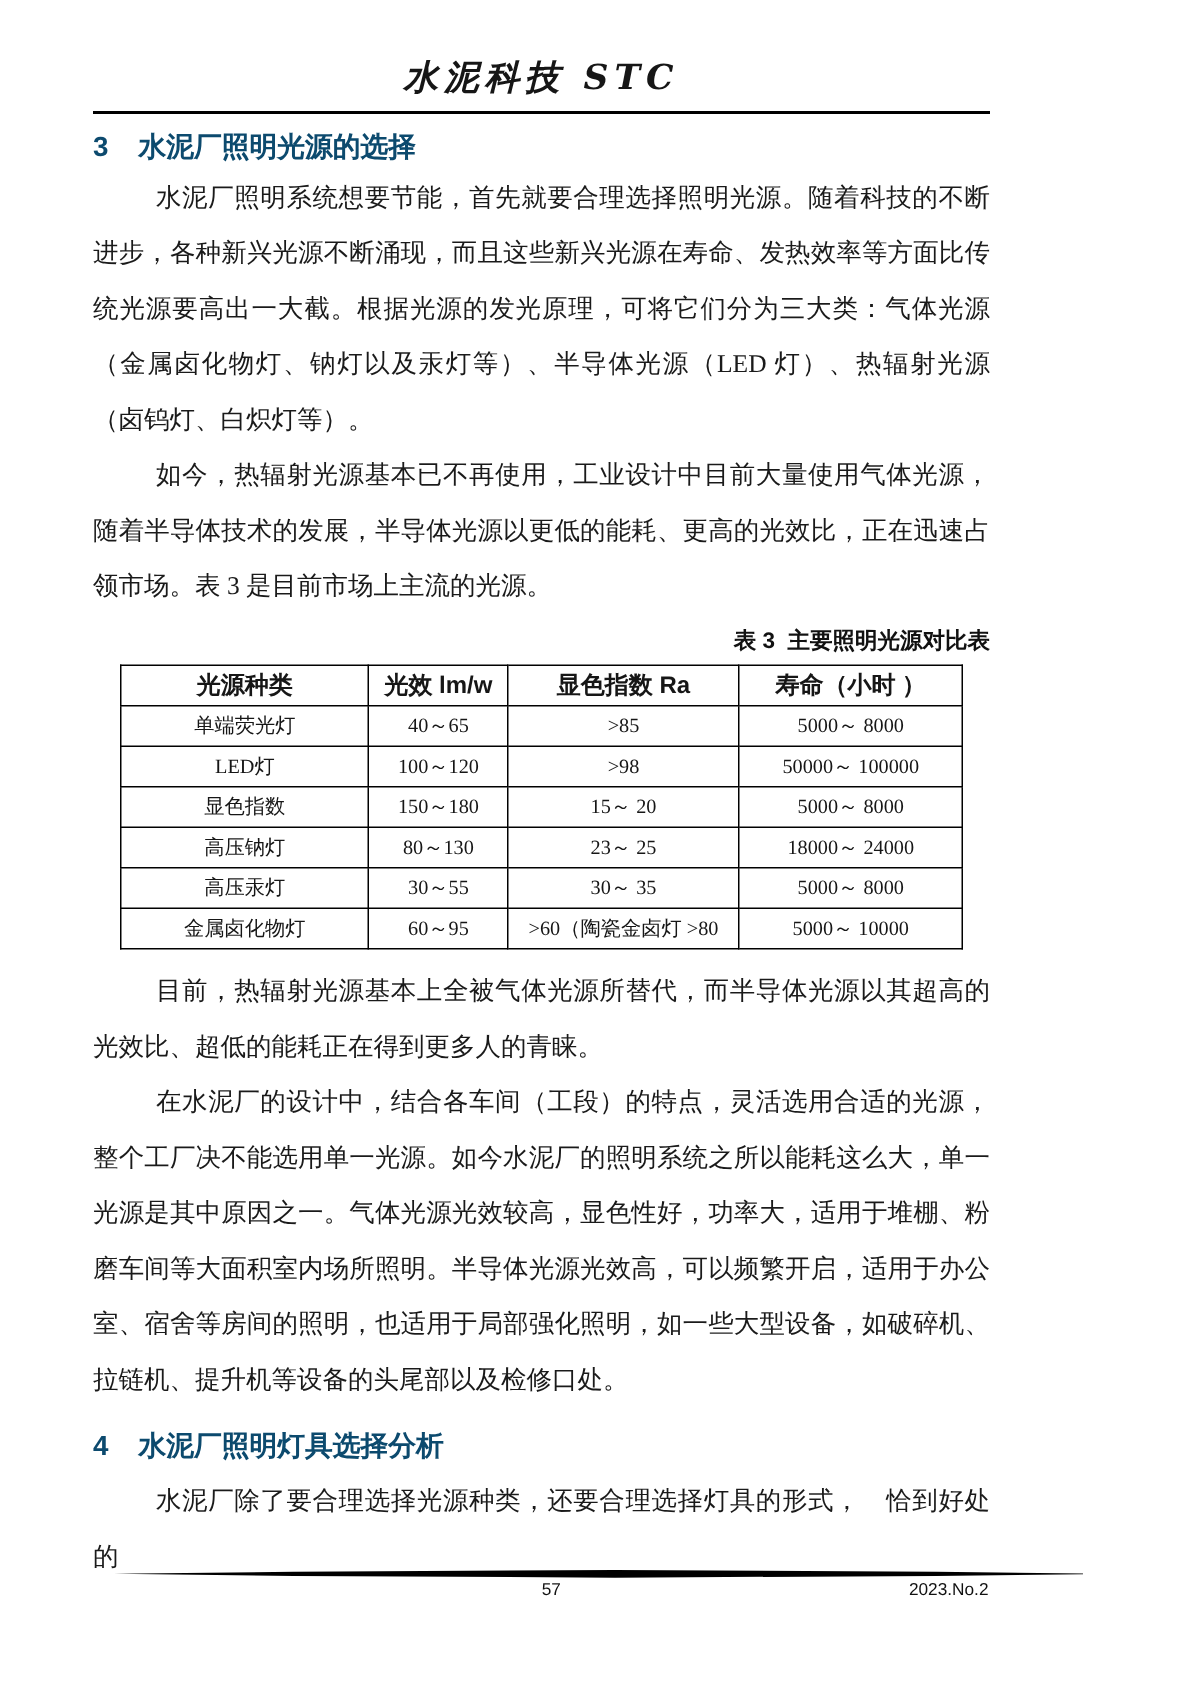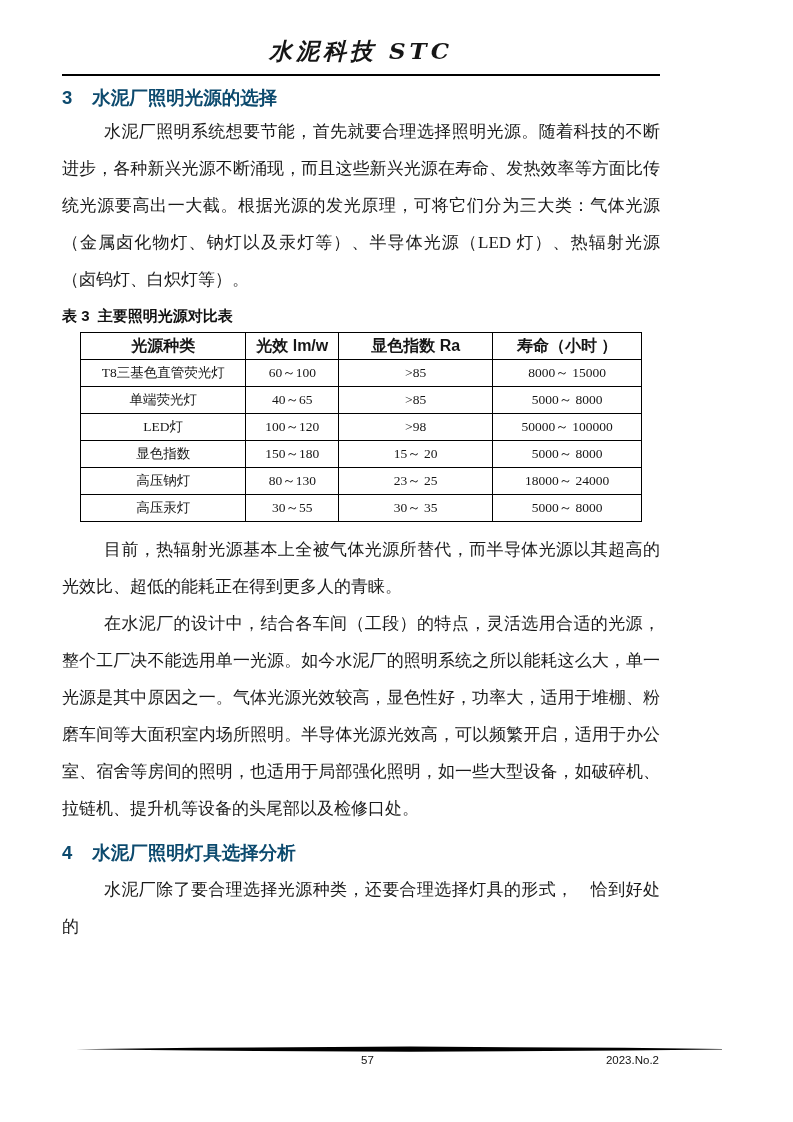--- a/index.html
+++ b/index.html
@@ -54,21 +54,21 @@
     font-size: 17px;
     line-height: 37px;
     text-align: justify;
     text-indent: 42px;
     color: #1a1a1a;
   }
   p.after-gap { margin-top: 9px; }
   
   .table-caption {
     margin-top: 9px;
-    text-align: left;
+    text-align: right;
     font-family: "Liberation Sans", sans-serif;
     font-weight: bold;
     font-size: 15px;
     white-space: pre;
     color: #111111;
   }
   table.src-table {
     margin: 6px auto 0 auto;
     width: 562px;
     border-collapse: collapse;
@@ -128,44 +128,39 @@
   <div class="content">
 
     <div class="journal-title">水泥科技 STC</div>
     <div class="header-rule"></div>
 
     <div class="section-heading">
       <span class="h-num">3</span><span>水泥厂照明光源的选择</span>
     </div>
 
     <p class="body-par">水泥厂照明系统想要节能，首先就要合理选择照明光源。随着科技的不断进步，各种新兴光源不断涌现，而且这些新兴光源在寿命、发热效率等方面比传统光源要高出一大截。根据光源的发光原理，可将它们分为三大类：气体光源（金属卤化物灯、钠灯以及汞灯等）、半导体光源（LED 灯）、热辐射光源（卤钨灯、白炽灯等）。</p>
+    <p class="body-par">如今，热辐射光源基本已不再使用，工业设计中目前大量使用气体光源，随着半导体技术的发展，半导体光源以更低的能耗、更高的光效比，正在迅速占领市场。表 3 是目前市场上主流的光源。</p>
 
     <div class="table-caption">表 3  主要照明光源对比表</div>
 
     <table class="src-table">
       <colgroup>
         <col class="c1">
           <col class="c2">
           <col class="c3">
           <col class="c4">
       </colgroup>
       <tbody>
         <tr>
           <th>光源种类</th>
           <th>光效 lm/w</th>
           <th>显色指数 Ra</th>
           <th>寿命（小时 ）</th>
         </tr>
         <tr>
-          <td>T8三基色直管荧光灯</td>
-          <td>60～100</td>
-          <td>&gt;85</td>
-          <td>8000～ 15000</td>
-        </tr>
-        <tr>
           <td>单端荧光灯</td>
           <td>40～65</td>
           <td>&gt;85</td>
           <td>5000～ 8000</td>
         </tr>
         <tr>
           <td>LED灯</td>
           <td>100～120</td>
           <td>&gt;98</td>
           <td>50000～ 100000</td>
@@ -180,20 +175,26 @@
           <td>高压钠灯</td>
           <td>80～130</td>
           <td>23～ 25</td>
           <td>18000～ 24000</td>
         </tr>
         <tr>
           <td>高压汞灯</td>
           <td>30～55</td>
           <td>30～ 35</td>
           <td>5000～ 8000</td>
+        </tr>
+        <tr>
+          <td>金属卤化物灯</td>
+          <td>60～95</td>
+          <td>&gt;60（陶瓷金卤灯 &gt;80</td>
+          <td>5000～ 10000</td>
         </tr>
       </tbody>
     </table>
 
     <p class="body-par after-gap">目前，热辐射光源基本上全被气体光源所替代，而半导体光源以其超高的光效比、超低的能耗正在得到更多人的青睐。</p>
     <p class="body-par">在水泥厂的设计中，结合各车间（工段）的特点，灵活选用合适的光源，整个工厂决不能选用单一光源。如今水泥厂的照明系统之所以能耗这么大，单一光源是其中原因之一。气体光源光效较高，显色性好，功率大，适用于堆棚、粉磨车间等大面积室内场所照明。半导体光源光效高，可以频繁开启，适用于办公室、宿舍等房间的照明，也适用于局部强化照明，如一些大型设备，如破碎机、拉链机、提升机等设备的头尾部以及检修口处。</p>
 
     <div class="section-heading" style="margin-top:11px;">
       <span class="h-num">4</span><span>水泥厂照明灯具选择分析</span>
     </div>

